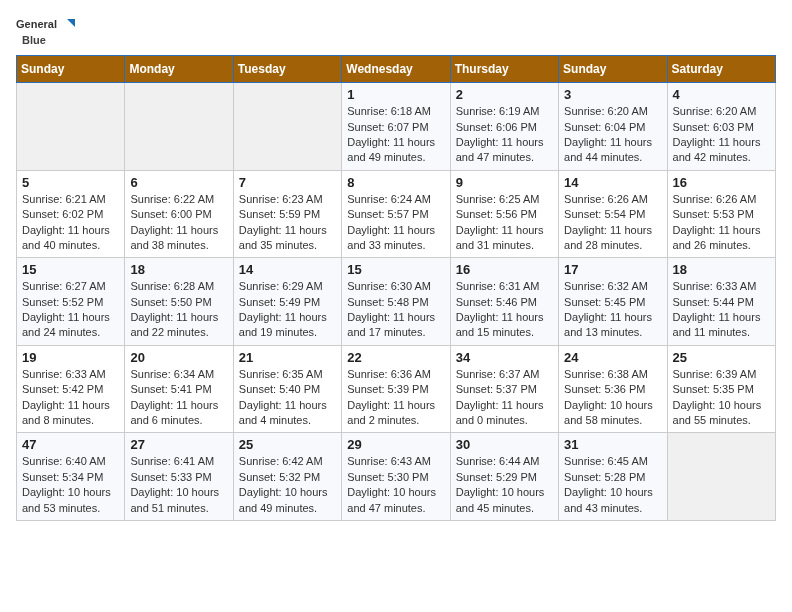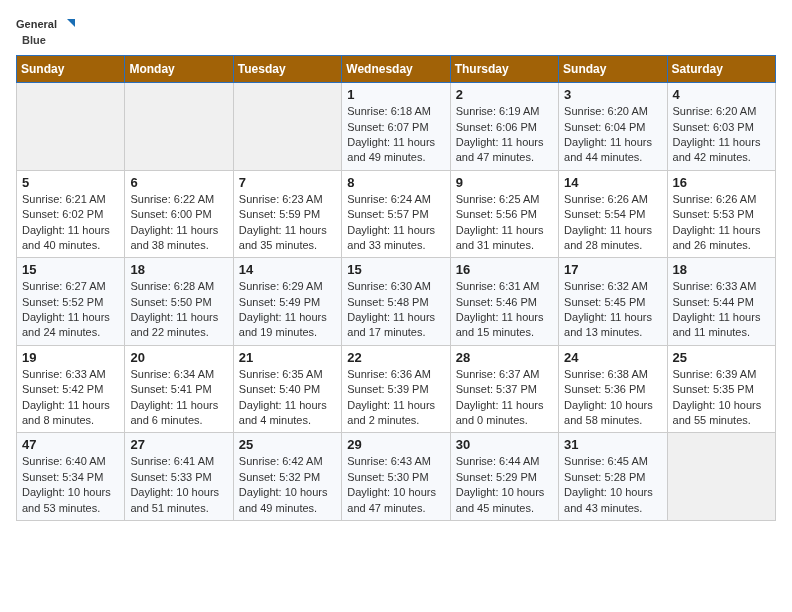--- a/index.html
+++ b/index.html
@@ -200,21 +200,21 @@
         </td>
         <td>
           <span class="day-number">21</span>
           <div class="day-info">Sunrise: 6:35 AM<br>Sunset: 5:40 PM<br>Daylight: 11 hours and 4 minutes.</div>
         </td>
         <td>
           <span class="day-number">22</span>
           <div class="day-info">Sunrise: 6:36 AM<br>Sunset: 5:39 PM<br>Daylight: 11 hours and 2 minutes.</div>
         </td>
         <td>
-          <span class="day-number">28</span>
+          <span class="day-number">34</span>
           <div class="day-info">Sunrise: 6:37 AM<br>Sunset: 5:37 PM<br>Daylight: 11 hours and 0 minutes.</div>
         </td>
         <td>
           <span class="day-number">24</span>
           <div class="day-info">Sunrise: 6:38 AM<br>Sunset: 5:36 PM<br>Daylight: 10 hours and 58 minutes.</div>
         </td>
         <td>
           <span class="day-number">25</span>
           <div class="day-info">Sunrise: 6:39 AM<br>Sunset: 5:35 PM<br>Daylight: 10 hours and 55 minutes.</div>
         </td>

